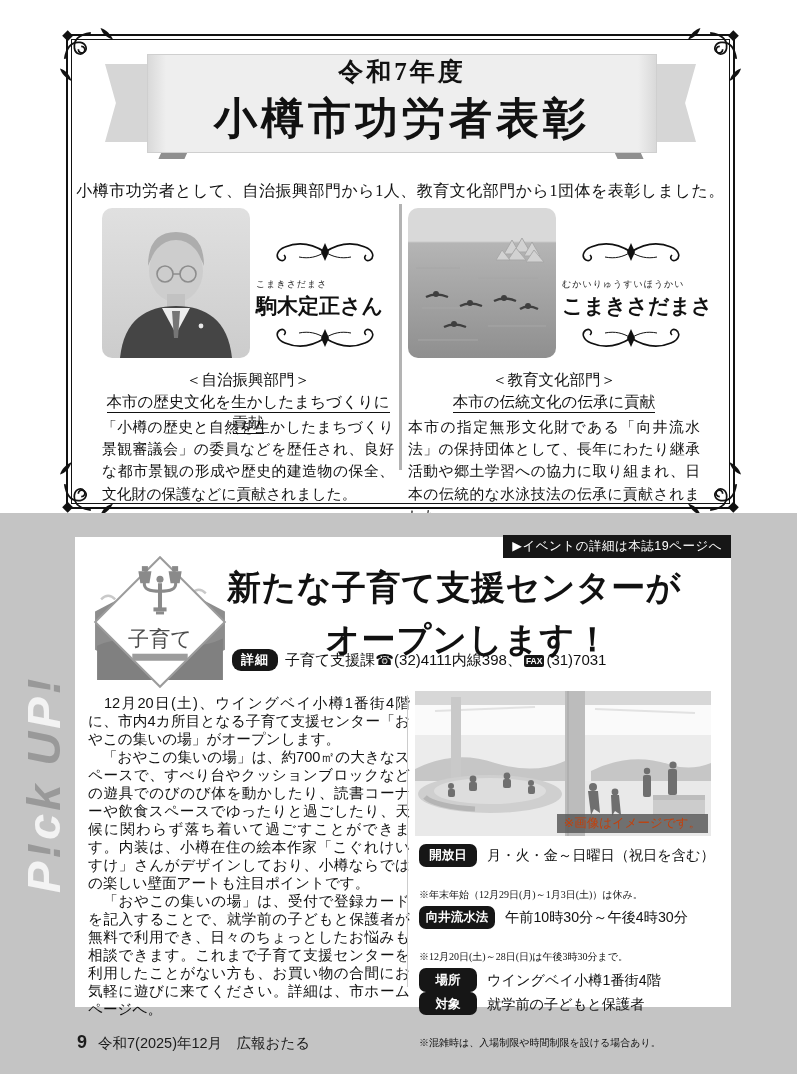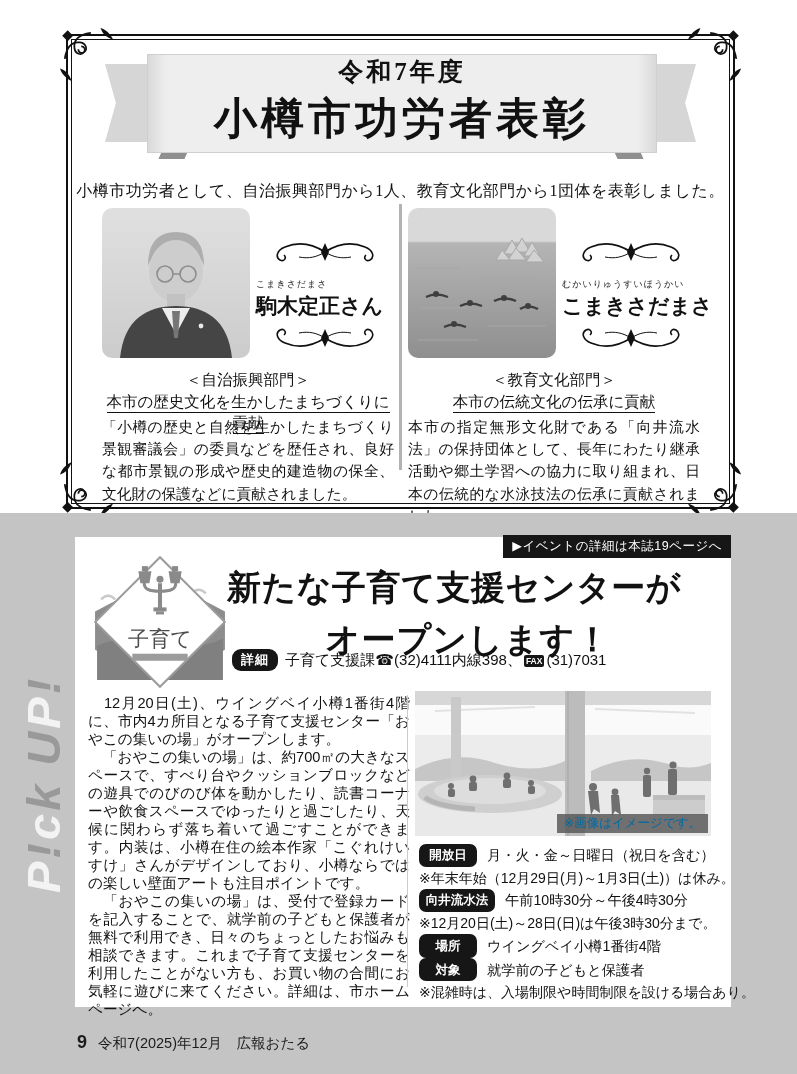--- a/index.html
+++ b/index.html
@@ -58,29 +58,29 @@
   .detail-row{position:absolute;left:157px;top:112px;display:flex;align-items:center;gap:7px;font-size:15px;color:#111;}
   .blk-badge{background:#161616;color:#fff;border-radius:9px;font-size:13px;font-weight:700;
     padding:2px 9px;letter-spacing:1px;white-space:nowrap;font-family:Liberation Mono, monospace;}
   .fax-badge{display:inline-block;background:#161616;color:#fff;font-size:8.5px;font-weight:700;
     padding:1px 2px;border-radius:2px;vertical-align:1px;margin:0 2px;}
   .pk-body{position:absolute;left:13px;top:157px;width:322px;font-size:14.6px;line-height:18px;
     text-align:justify;color:#111;}
   .pk-body p{margin:0;}
   .col-divider{position:absolute;left:332px;top:158px;width:1px;height:292px;background:#cccccc;}
   .pk-photo{position:absolute;left:340px;top:154px;width:296px;height:145px;overflow:hidden;}
-  .photo-caption{position:absolute;right:3px;bottom:3px;background:rgba(90,90,90,.85);color:#0369a1;
+  .photo-caption{position:absolute;right:3px;bottom:3px;background:rgba(90,90,90,.85);color:#c2410c;
     font-size:12.5px;padding:1px 7px;white-space:nowrap;}
   .info-list{position:absolute;left:344px;top:306px;width:300px;font-size:14.2px;color:#111;line-height:20.4px;}
   .info-row{display:flex;align-items:center;margin-top:0.5px;}
   .info-badge{background:#161616;color:#fff;border-radius:7px;font-size:12.5px;font-weight:700;
     text-align:center;padding:1.5px 0;width:58px;flex:0 0 auto;}
   .info-badge.wide{width:76px;}
   .info-value{margin-left:10px;white-space:nowrap;}
-  .info-note{margin-top:1px;white-space:nowrap;font-size:14px;}
+  .info-note{margin-top:18px;white-space:nowrap;font-size:10px;font-family:Liberation Serif, serif;}
   
   .footer{position:absolute;left:77px;top:1032px;display:flex;align-items:baseline;gap:11px;color:#1c1c1c;}
   .page-num{font-size:18px;font-weight:700;}
   .issue{font-size:14.5px;}
 </style>
 </head>
 <body>
 
 <div class="page">
 

